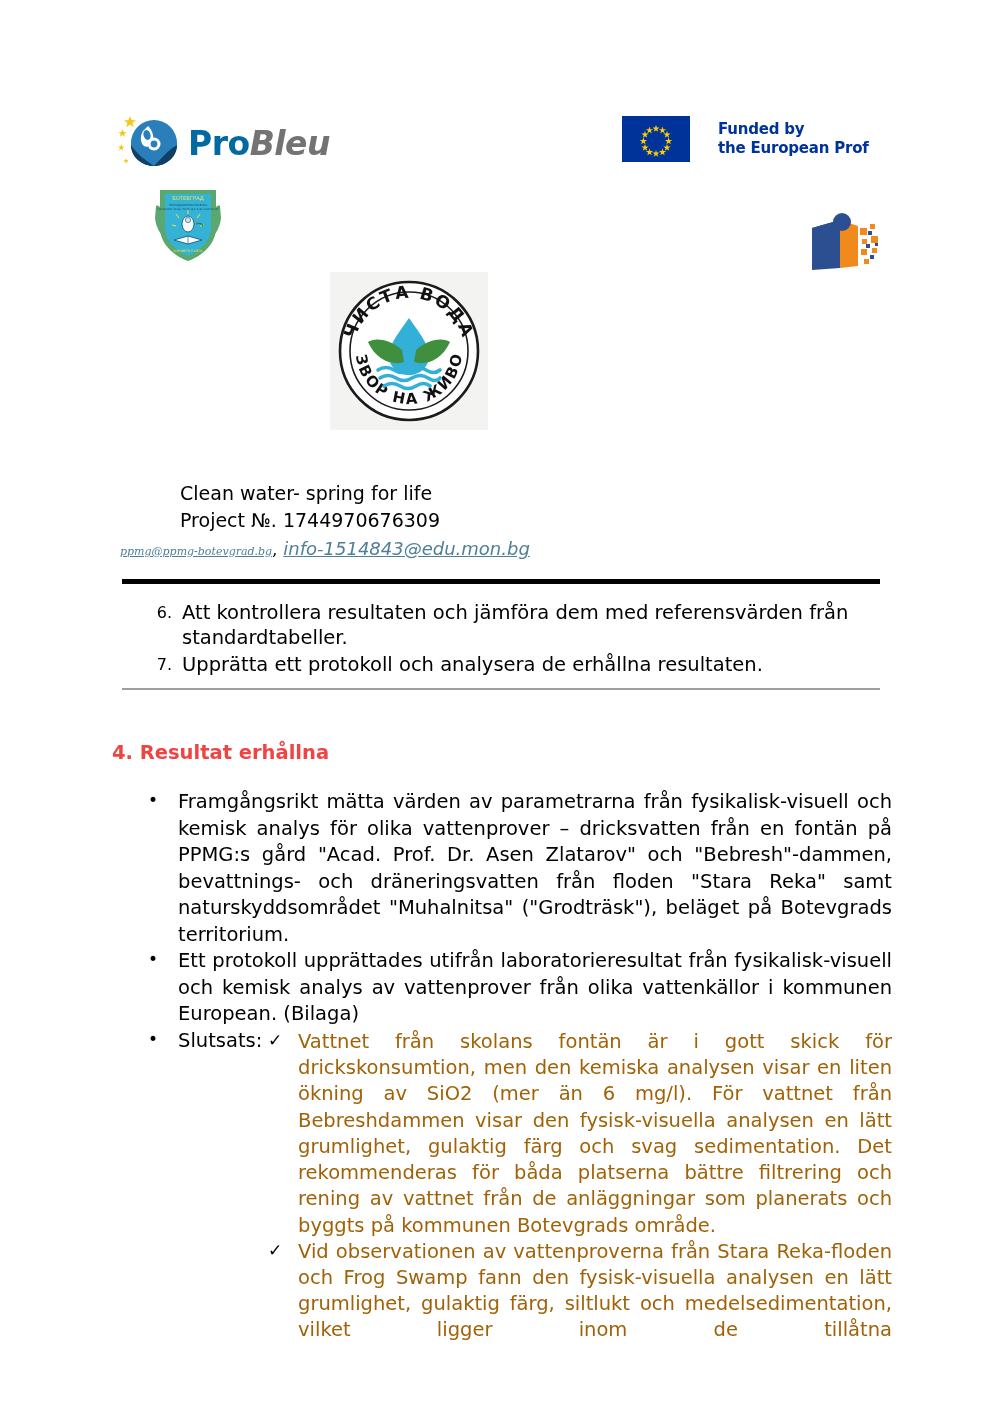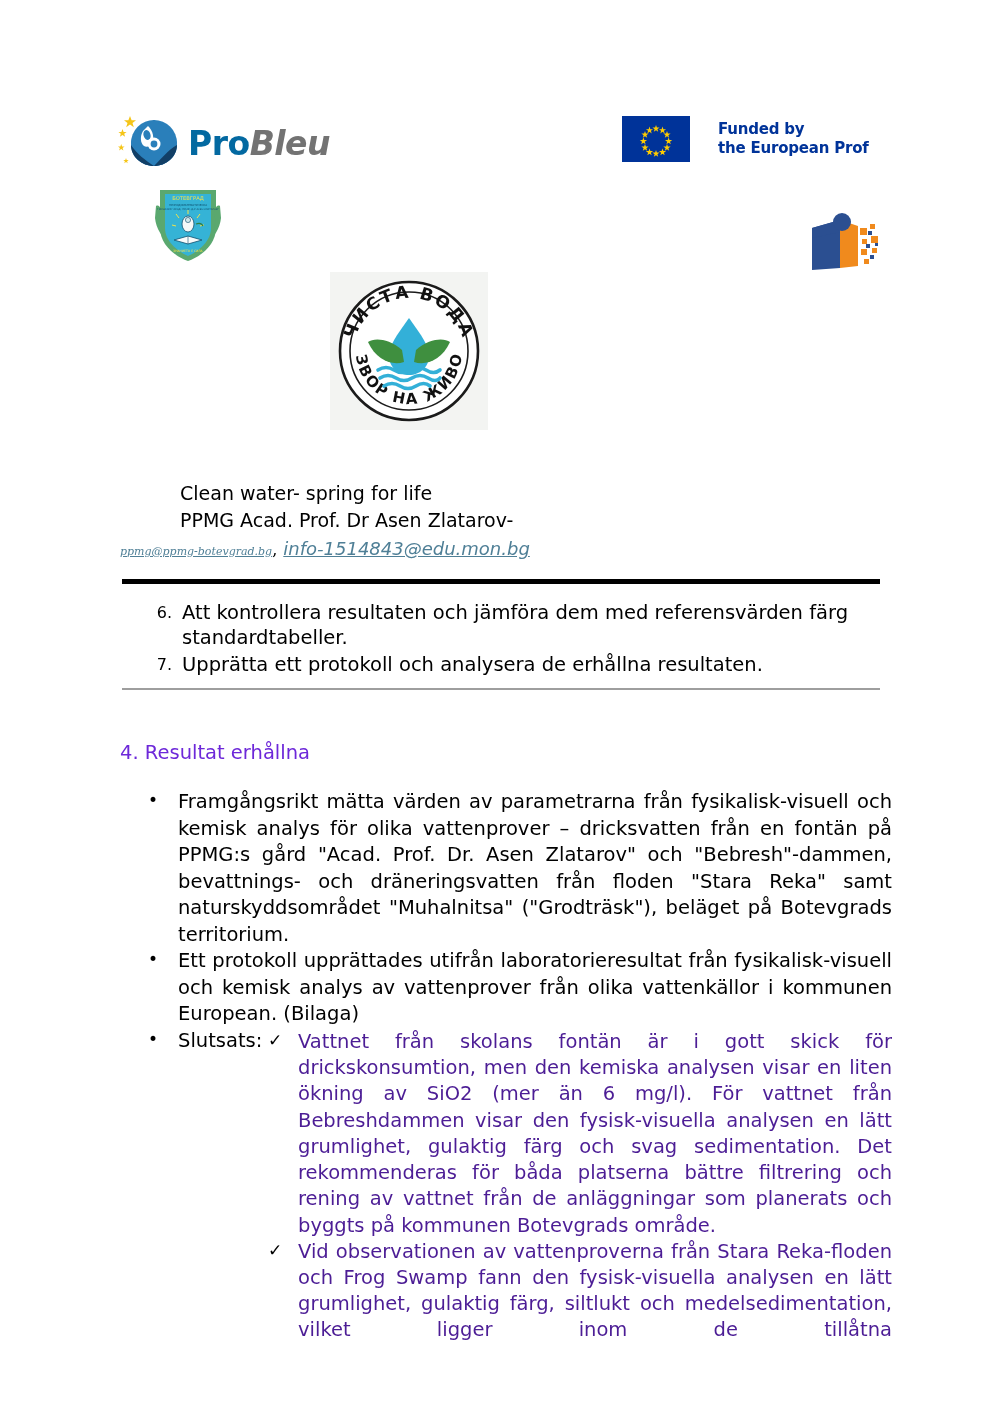--- a/index.html
+++ b/index.html
@@ -191,26 +191,27 @@
     font-size: 16px;
     line-height: 1.6;
   }
   .num-text {
     flex: 1 1 auto;
   }
 
   
   .section-heading {
     position: absolute;
-    left: 120px;
+    left: 112px;
     top: 740px;
     font-family: "DejaVu Sans", sans-serif;
     font-size: 19.5px;
     line-height: 1.3;
-    color: #6d28d9;
+    color: #ef4444;
+    font-weight: bold;
   }
 
   
   .bullets {
     position: absolute;
     left: 140px;
     top: 789px;
     width: 752px;
   }
   .bullet-item {
@@ -254,21 +255,21 @@
     line-height: 1.345;
     color: #000;
   }
   .check-text {
     flex: 1 1 auto;
     font-family: "DejaVu Sans", sans-serif;
     font-size: 19.5px;
     line-height: 1.345;
     text-align: justify;
     text-justify: inter-word;
-    color: #4c1d95;
+    color: #a16207;
   }
   
   .check-text.force-just::after {
     content: "";
     display: inline-block;
     width: 100%;
   }
 </style>
 </head>
 <body>
@@ -403,30 +404,30 @@
           <path d="M50 106 q8 -5 16 0 q8 5 16 0 q8 -5 16 0 q8 5 12 0"></path>
           <path d="M54 114 q8 -5 16 0 q8 5 16 0 q8 -5 14 0"></path>
         </g>
       </svg>
     </div>
 
   </div>
 
   <div class="doc-header">
     <span class="hline l1">Clean water- spring for life</span>
-    <span class="hline l3">PPMG Acad. Prof. Dr Asen Zlatarov-</span>
+    <span class="hline l2">Project №. 1744970676309</span>
     <span class="hline l4"><a class="mail-serif" href="#">ppmg@ppmg-botevgrad.bg</a><span class="mail-sep">,</span> <a class="mail-sans" href="#">info-1514843@edu.mon.bg</a></span>
   </div>
 
   <div class="rule-thick"></div>
 
   <div class="num-list">
     <div class="num-item">
       <div class="num-marker">6.</div>
-      <div class="num-text">Att kontrollera resultaten och jämföra dem med referensvärden färg standardtabeller.</div>
+      <div class="num-text">Att kontrollera resultaten och jämföra dem med referensvärden från standardtabeller.</div>
     </div>
     <div class="num-item">
       <div class="num-marker">7.</div>
       <div class="num-text">Upprätta ett protokoll och analysera de erhållna resultaten.</div>
     </div>
   </div>
 
   <div class="rule-thin"></div>
 
   <div class="section-heading">4. Resultat erhållna</div>

